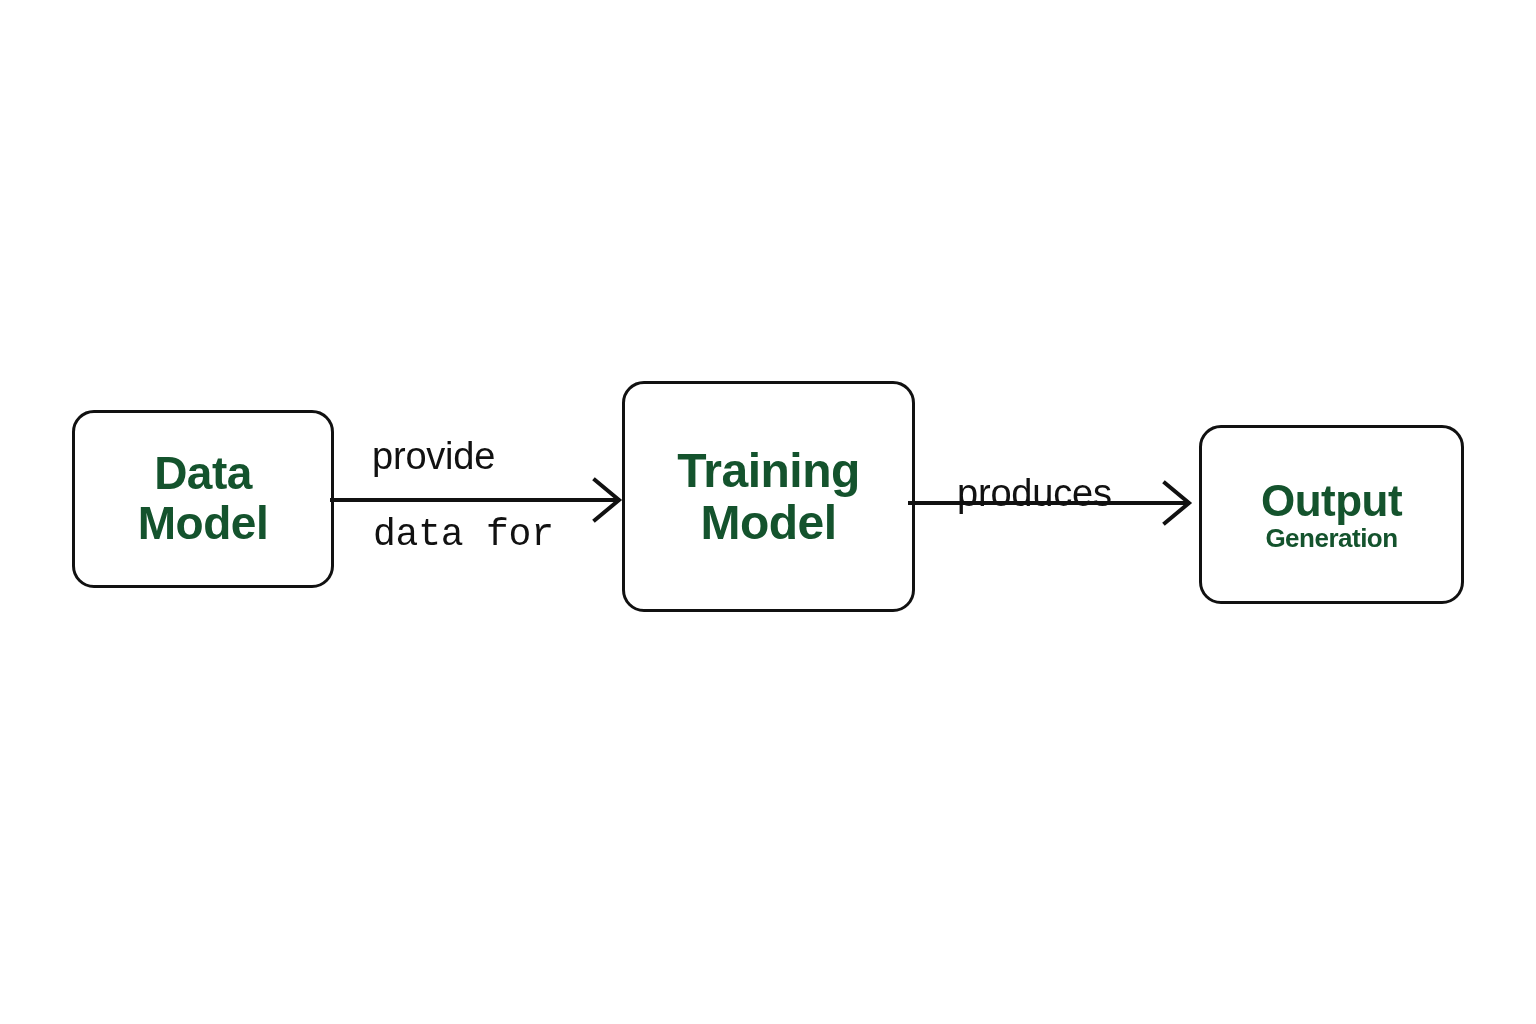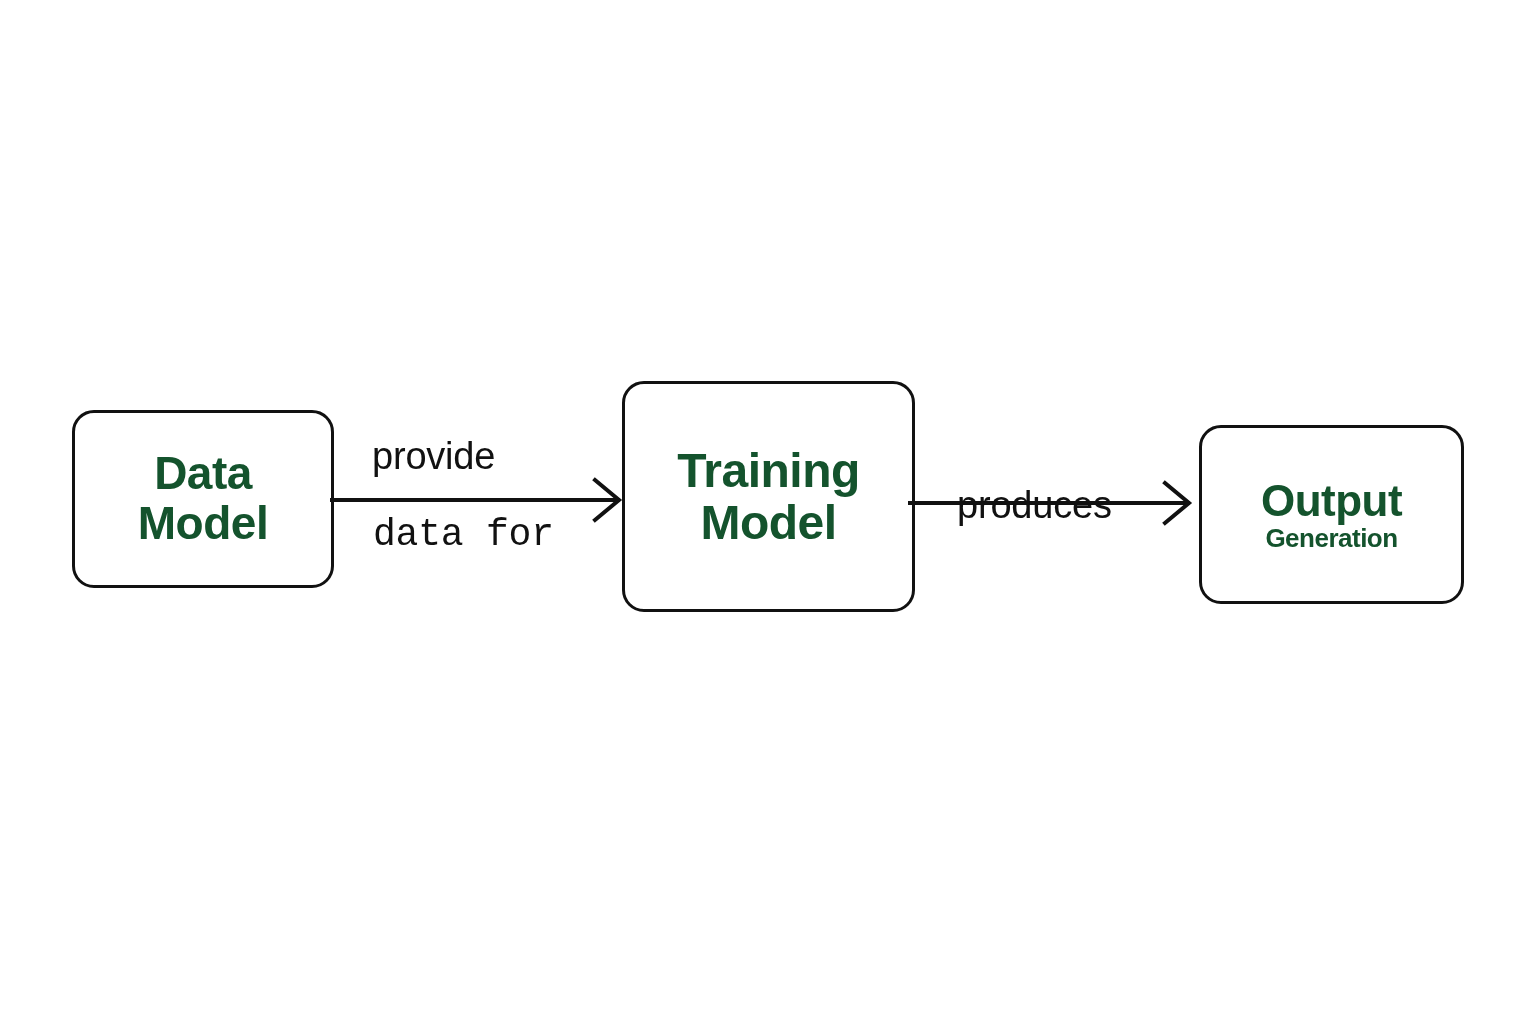--- a/index.html
+++ b/index.html
@@ -83,21 +83,21 @@
     white-space: nowrap;
     color: #111111;
     font-size: 38px;
     font-weight: 400;
     letter-spacing: -0.2px;
   }
   
   #edge-1-label-above { left: 372px; top: 435px; }
   #edge-1-label-below { left: 373px; top: 513px; font-family: Liberation Mono, monospace; }
   
-  #edge-2-label { left: 957px; top: 484px; text-align: right; }
+  #edge-2-label { left: 957px; top: 472px; text-align: right; }
 </style>
 </head>
 <body>
 
 <div id="canvas">
 
   <div class="node" id="node-data-input">
     <span class="node-line">Data</span>
     <span class="node-line">Model</span>
   </div>

